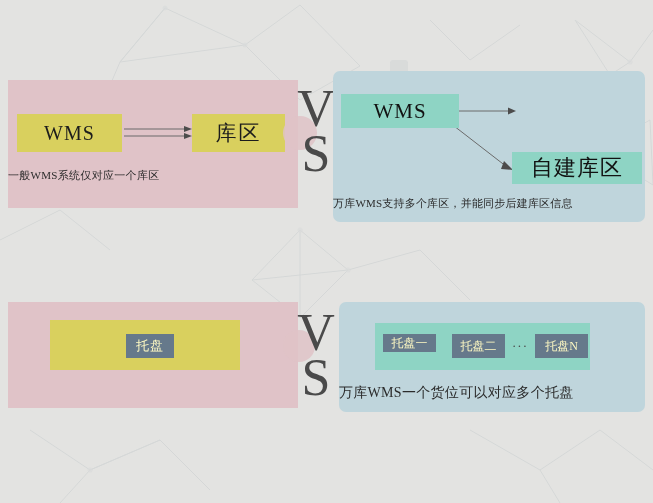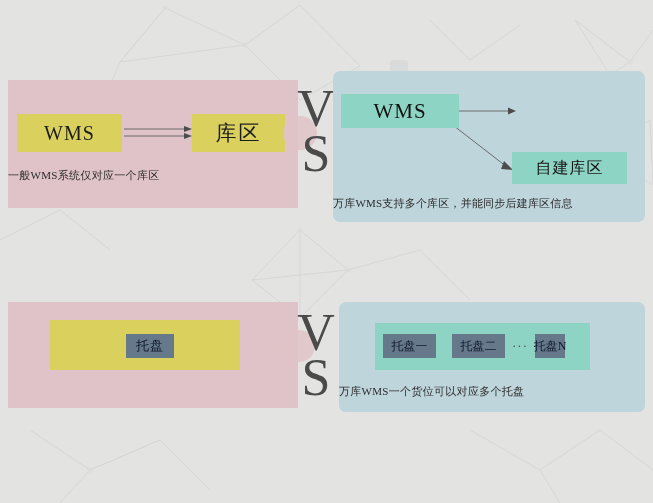--- a/index.html
+++ b/index.html
@@ -59,63 +59,63 @@
   .box-yellow {
     background: #d9d05e;
     color: #1c1c1c;
   }
   .box-teal {
     background: #8ed4c4;
     color: #121212;
   }
   .box-slate {
     background: #66798b;
-    color: #0f172a;
+    color: #fef9c3;
   }
 
   
   #box-wms-1  { left: 17px;  top: 114px; width: 105px; height: 38px;
                 font-size: 20px; letter-spacing: 1px; }
   #box-kuqu   { left: 192px; top: 114px; width: 93px;  height: 38px;
                 font-size: 21px; letter-spacing: 2px; text-align: right; }
   #arrow-1    { left: 124px; top: 124px; width: 68px;  height: 18px; }
 
   .caption {
     position: absolute;
     text-align: left;
     white-space: nowrap;
     color: #2b2b2b;
     font-family: "Liberation Serif", serif;
   }
   #caption-tl { left: 8px;  top: 168px; width: 290px; font-size: 11px; letter-spacing: 0.3px; }
   #caption-tr { left: 333px; top: 196px; width: 368px; font-size: 11px; letter-spacing: 0.2px; }
   #caption-bl { left: 8px;  top: 384px; width: 290px; font-size: 11px; letter-spacing: 0.3px; }
-  #caption-br { left: 339px; top: 384px; width: 286px; font-size: 11px; letter-spacing: 0.3px; }
+  #caption-br { left: 339px; top: 384px; width: 286px; font-size: 14px; letter-spacing: 0.3px; }
 
   
   #box-wms-2     { left: 341px; top: 94px;  width: 118px; height: 34px;
                    font-size: 21px; letter-spacing: 1px; }
   #box-duokuqu   { left: 515px; top: 96px;  width: 95px;  height: 32px;
                    font-size: 20px; letter-spacing: 1px; }
-  #box-zijian    { left: 512px; top: 152px; width: 115px; height: 32px;
-                   font-size: 16px; letter-spacing: 1px; }
+  #box-zijian    { left: 512px; top: 152px; width: 130px; height: 32px;
+                   font-size: 22px; letter-spacing: 1px; }
   #arrows-tr     { left: 333px; top: 71px;  width: 312px; height: 151px; }
 
   
   #box-pallet-big { left: 50px;  top: 320px; width: 190px; height: 50px; }
   #box-tuopan     { left: 126px; top: 334px; width: 48px;  height: 24px;
                     font-size: 13px; letter-spacing: 1px; }
 
   
   #box-pallet-group { left: 375px; top: 323px; width: 215px; height: 47px; }
-  #box-tuopan-1 { left: 383px; top: 334px; width: 53px; height: 24px; font-size: 12px; text-align: right; }
+  #box-tuopan-1 { left: 383px; top: 334px; width: 53px; height: 18px; font-size: 12px; text-align: right; }
   #box-tuopan-2 { left: 452px; top: 334px; width: 53px; height: 24px; font-size: 12px; }
   #ellipsis-br  { left: 505px; top: 334px; width: 30px; height: 24px;
                   font-size: 13px; color: #4a4a4a; letter-spacing: 1px; }
-  #box-tuopan-n { left: 535px; top: 334px; width: 30px; height: 24px; font-size: 12px; }
+  #box-tuopan-n { left: 535px; top: 334px; width: 53px; height: 24px; font-size: 12px; }
 
   
   .vs {
     position: absolute;
     display: flex;
     flex-direction: column;
     align-items: center;
     justify-content: center;
     color: #4a4a4a;
     font-family: "Liberation Serif", serif;

